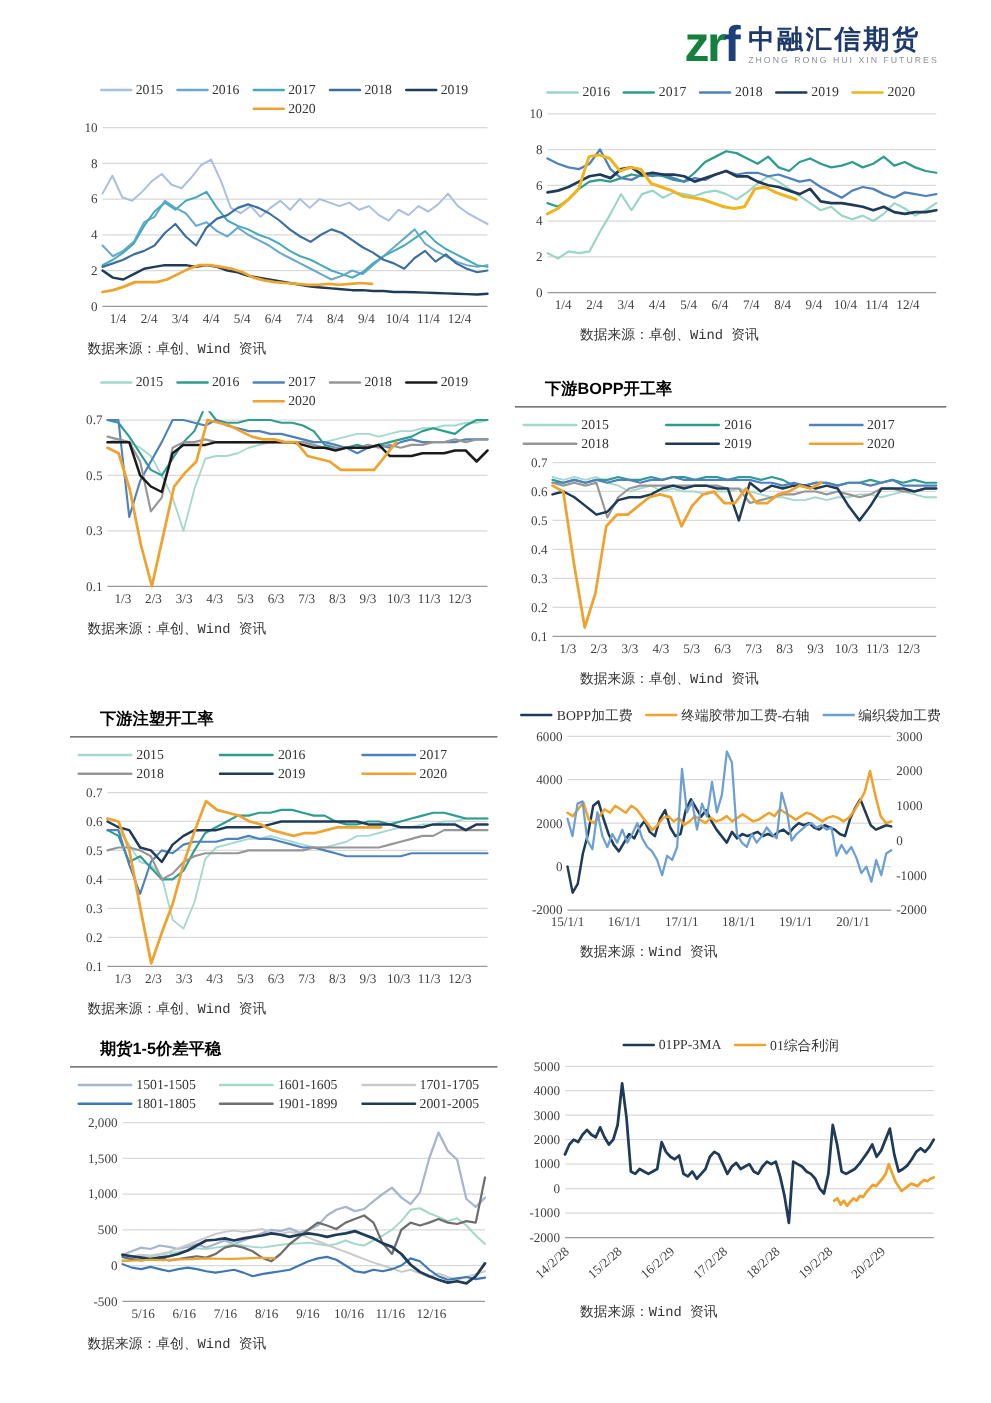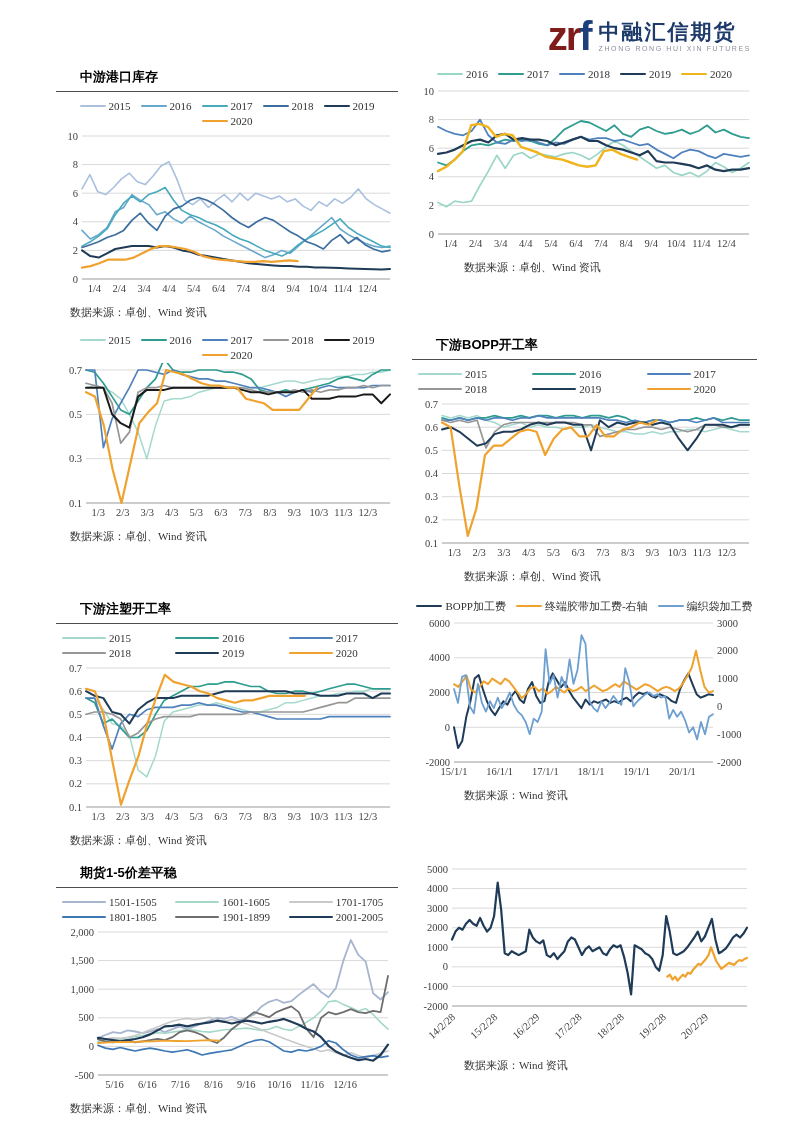--- a/index.html
+++ b/index.html
@@ -2,59 +2,58 @@
 <html><head>
 <meta charset="utf-8">
 <style>
   html,body{margin:0;padding:0;background:#fff;}
   body{width:793px;height:1122px;font-family:"Liberation Serif",serif;color:#222;position:relative;overflow:hidden;}
   .page{padding:10px 42px 0 56px;}
   
   header{display:flex;justify-content:flex-end;align-items:center;height:52px;margin-bottom:4px;}
   .logo{display:flex;align-items:center;gap:8px;}
   .logo-mark{font-family:"Liberation Sans",sans-serif;font-weight:bold;font-size:40px;line-height:40px;letter-spacing:-2px;}
-  .logo-zr{color:#7f1d1d;}
+  .logo-zr{color:#15803d;}
   .logo-f{color:#1d3f7a;}
   .logo-names{display:flex;flex-direction:column;justify-content:flex-start;}
   .logo-cn{font-family:"Liberation Sans",sans-serif;font-weight:bold;font-size:21px;color:#1d3a6b;letter-spacing:2px;line-height:23px;}
   .logo-en{font-family:"Liberation Sans",sans-serif;font-size:7px;color:#8a8f98;letter-spacing:1.6px;margin-top:2px;}
   
   .grid{display:grid;grid-template-columns:1fr 1fr;column-gap:14px;}
   .chart{margin-bottom:14px;}
   .chart-title{font-family:"Liberation Sans",sans-serif;font-weight:bold;font-size:13px;color:#000;padding:2px 0 5px 24px;border-bottom:1px solid #4d4d4d;margin:0 0 8px 0;}
   .legend{display:flex;flex-wrap:wrap;justify-content:center;align-items:center;column-gap:10px;row-gap:3px;font-size:11px;color:#333;margin-bottom:2px;min-height:16px;}
   .legend.grid3{display:grid;grid-template-columns:repeat(3,1fr);padding:0 6px;}
   .legend .li{display:flex;align-items:center;gap:3px;white-space:nowrap;text-align:center;}
   .legend .li i{display:inline-block;width:26px;height:2.6px;border-radius:1px;flex:0 0 auto;}
   .legend.grid3 .li i{width:44px;}
   .legend .li b{font-weight:normal;}
   svg{display:block;}
   .tick{font-family:"Liberation Serif",serif;font-size:10.5px;fill:#404040;}
-  .source{font-size:11px;color:#333;padding-left:14px;margin-top:4px;}
+  .source{font-size:11px;color:#333;padding-left:14px;margin-top:4px;font-family:Liberation Mono, monospace;}
   .src-indent{padding-left:52px;}
 </style>
 </head>
 <body>
 
 <div class="page">
 
   <header>
     <div class="logo">
       <div class="logo-mark"><span class="logo-zr">zr</span><span class="logo-f">f</span></div>
       <div class="logo-names">
         <div class="logo-cn">中融汇信期货</div>
         <div class="logo-en">ZHONG RONG HUI XIN FUTURES</div>
       </div>
     </div>
   </header>
 
   <div class="grid">
 
     <section class="chart">
-      <h3 class="chart-title">中游港口库存</h3>
       <div class="legend">
           <span class="li">
             <i style="background: rgb(169, 192, 222);"></i>
             <b>2015</b>
           </span>
           <span class="li">
             <i style="background: rgb(104, 168, 204);"></i>
             <b>2016</b>
           </span>
           <span class="li">
@@ -453,20 +452,30 @@
           <polyline points="42.0,113.4 49.4,114.0 56.9,112.8 64.3,113.4 71.7,112.2 79.2,110.5 86.6,107.7 94.1,104.8 101.5,102.0 108.9,99.1 116.4,96.2 123.8,94.5 131.2,93.4 138.7,94.5 146.1,93.4 153.5,92.2 161.0,94.5 168.4,96.2 175.8,94.5 183.3,96.2 190.7,99.1 198.2,102.0 205.6,104.8 213.0,107.7 220.5,110.5 227.9,113.4 235.3,116.3 242.8,119.1 250.2,121.4 257.6,123.7 265.1,126.5 272.5,124.8 279.9,127.7 287.4,130.6 294.8,127.7 302.3,130.6 309.7,132.8 317.1,130.6 324.6,128.3 332.0,126.0" fill="none" stroke="#c9c9c9" stroke-width="1.6" stroke-linejoin="round" stroke-linecap="round"></polyline>
           <polyline points="42.0,120.3 49.4,123.1 56.9,124.3 64.3,122.5 71.7,124.3 79.2,126.0 86.6,124.3 94.1,123.1 101.5,124.3 108.9,126.0 116.4,127.1 123.8,126.0 131.2,124.8 138.7,127.1 146.1,130.0 153.5,128.3 161.0,127.1 168.4,126.0 175.8,124.8 183.3,121.4 190.7,118.0 198.2,115.7 205.6,114.5 213.0,116.8 220.5,121.4 227.9,126.0 235.3,127.1 242.8,124.8 250.2,126.0 257.6,124.3 265.1,121.4 272.5,115.7 279.9,118.0 287.4,124.8 294.8,130.0 302.3,132.8 309.7,131.7 317.1,130.6 324.6,132.3 332.0,131.1" fill="none" stroke="#3d78b5" stroke-width="1.7" stroke-linejoin="round" stroke-linecap="round"></polyline>
           <polyline points="42.0,114.5 49.4,116.3 56.9,117.4 64.3,116.3 71.7,115.1 79.2,117.4 86.6,116.3 94.1,115.1 101.5,114.0 108.9,115.1 116.4,112.2 123.8,107.1 131.2,105.4 138.7,107.1 146.1,110.0 153.5,115.1 161.0,118.0 168.4,112.2 175.8,104.2 183.3,98.5 190.7,92.8 198.2,87.1 205.6,89.4 213.0,92.2 220.5,87.1 227.9,84.2 235.3,81.4 242.8,87.1 250.2,103.7 257.6,112.2 265.1,92.8 272.5,87.1 279.9,89.4 287.4,87.1 294.8,84.2 302.3,87.1 309.7,88.2 317.1,85.9 324.6,87.1 332.0,51.0" fill="none" stroke="#6e6e6e" stroke-width="1.8" stroke-linejoin="round" stroke-linecap="round"></polyline>
           <polyline points="42.0,112.8 49.4,114.0 56.9,115.1 64.3,116.3 71.7,115.1 79.2,114.0 86.6,112.2 94.1,109.4 101.5,105.4 108.9,101.4 116.4,100.8 123.8,99.7 131.2,101.4 138.7,99.7 146.1,98.5 153.5,97.4 161.0,95.7 168.4,96.8 175.8,98.5 183.3,96.8 190.7,95.7 198.2,96.8 205.6,98.5 213.0,96.8 220.5,95.7 227.9,93.9 235.3,96.8 242.8,99.7 250.2,103.7 257.6,106.5 265.1,112.2 272.5,120.8 279.9,126.5 287.4,130.0 294.8,132.8 302.3,135.1 309.7,134.0 317.1,135.7 324.6,130.0 332.0,119.7" fill="none" stroke="#1f3b57" stroke-width="2.2" stroke-linejoin="round" stroke-linecap="round"></polyline>
           <polyline points="42.0,118.0 53.1,117.4 64.1,116.8 75.2,117.1 86.3,116.5 97.4,116.3 108.4,115.7 119.5,116.0 130.6,116.1 141.7,115.7 152.7,115.2 163.8,115.7" fill="none" stroke="#f0a22e" stroke-width="1.8" stroke-linejoin="round" stroke-linecap="round"></polyline>
         </svg>
       <div class="source">数据来源：卓创、Wind 资讯</div>
     </section>
 
     <section class="chart">
+      <div class="legend">
+          <span class="li">
+            <i style="background: rgb(31, 59, 87);"></i>
+            <b>01PP-3MA</b>
+          </span>
+          <span class="li">
+            <i style="background: rgb(240, 162, 46);"></i>
+            <b>01综合利润</b>
+          </span>
+        </div>
       <svg width="345" height="192" viewBox="0 0 345 192">
           <line x1="40" y1="144" x2="335" y2="144" stroke="#9a9a9a" stroke-width="1"></line>
           <text x="36" y="147.5" text-anchor="end" class="tick">-2000</text>
           <line x1="40" y1="124.42857142857143" x2="335" y2="124.42857142857143" stroke="#d9d9d9" stroke-width="1"></line>
           <text x="36" y="127.92857142857143" text-anchor="end" class="tick">-1000</text>
           <line x1="40" y1="104.85714285714286" x2="335" y2="104.85714285714286" stroke="#d9d9d9" stroke-width="1"></line>
           <text x="36" y="108.35714285714286" text-anchor="end" class="tick">0</text>
           <line x1="40" y1="85.28571428571428" x2="335" y2="85.28571428571428" stroke="#d9d9d9" stroke-width="1"></line>
           <text x="36" y="88.78571428571428" text-anchor="end" class="tick">1000</text>
           <line x1="40" y1="65.71428571428572" x2="335" y2="65.71428571428572" stroke="#d9d9d9" stroke-width="1"></line>

